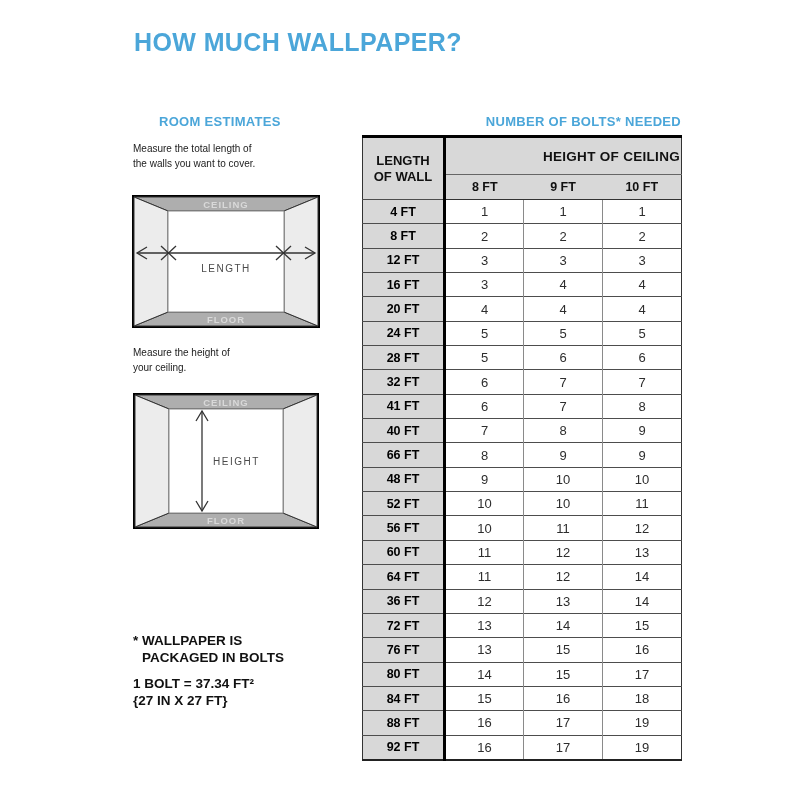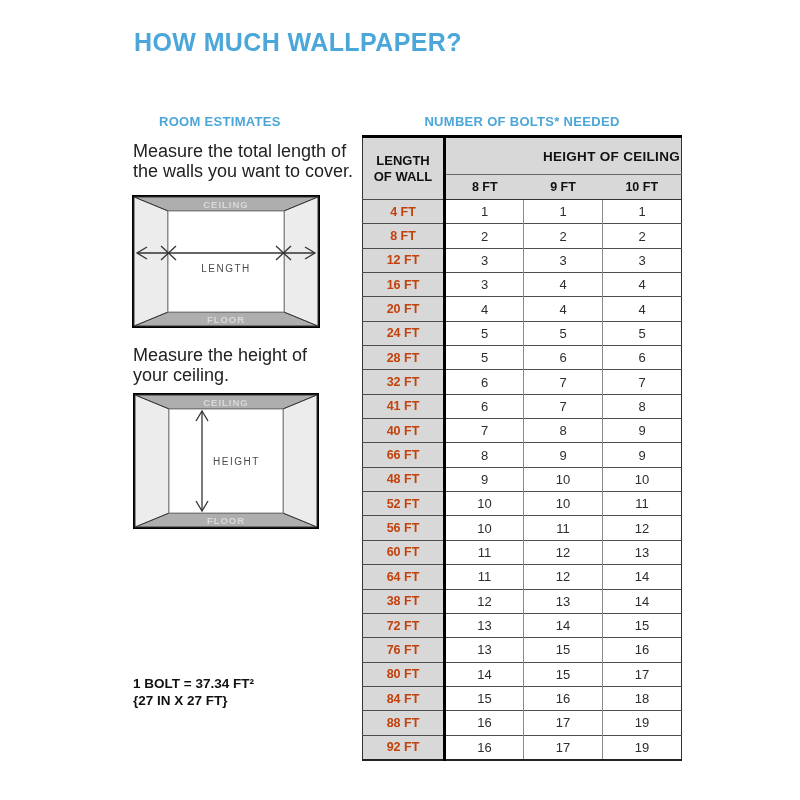--- a/index.html
+++ b/index.html
@@ -8,23 +8,23 @@
     font-family:"Liberation Sans", sans-serif; color:#1e1e1e; overflow:hidden;margin-left:7px;
   }
   .page-title {
     position:absolute; left:127px; top:28px;
     font-size:25px; font-weight:bold; letter-spacing:0.4px; color:#4ba6d9;
   }
   .sec-head {
     position:absolute; font-size:13px; font-weight:bold; letter-spacing:0.3px; color:#4ba6d9;
   }
   .sec-head.room { left:126px; top:114px;padding-left:26px; }
-  .sec-head.table-cap { left:356px; top:114px; width:318px; text-align:center; }
+  .sec-head.table-cap { left:356px; top:114px; width:318px; text-align:right; }
   .body-text {
-    position:absolute; left:126px; font-size:18px; line-height:20px;
+    position:absolute; left:126px; font-size:10px; line-height:15px;
     color:#222222; white-space:pre-line;
   }
   .p1 { top:141px; }
   .p2 { top:345px; }
   .p3 { top:545px; }
   .diagram { position:absolute; }
   .diag1 { left:125px; top:195px; }
   .diag2 { left:126px; top:393px; }
   .foot-block {
     position:absolute; left:126px; font-size:13.5px; font-weight:bold;
@@ -52,21 +52,21 @@
     background:#d8d8d8; font-size:13.5px; font-weight:bold; letter-spacing:0.3px;
     height:34px; text-align:right; vertical-align:middle;
     border-bottom:1px solid #666666; color:#111111;
   }
   tr.ftrow th {
     background:#d8d8d8; font-size:12.5px; font-weight:bold; height:22px;
     text-align:center; vertical-align:middle; border-bottom:1px solid #333333;
     color:#111111;
   }
   td.rowlabel {
-    background:#d8d8d8; font-size:12.5px; font-weight:bold; color:#c2410c;
+    background:#d8d8d8; font-size:12.5px; font-weight:bold; color:#000000;
     text-align:center; vertical-align:middle; height:23.35px; padding:0;
     border-right:3px solid #000000; border-top:1px solid #4d4d4d;
   }
   td.val {
     background:#ffffff; font-size:13px; color:#2d2d2d;
     text-align:center; vertical-align:middle; height:23.35px; padding:0;
     border-top:1px solid #4d4d4d; border-left:1px solid #8a8a8a;
   }
   td.val:first-of-type { border-left:none; }
   svg text { font-family:"Liberation Sans", sans-serif; }
@@ -118,20 +118,24 @@
     <text x="93" y="131" text-anchor="middle" font-size="9.5" font-weight="bold" letter-spacing="1" fill="#d9d9d9">FLOOR</text>
     <g stroke="#333333" stroke-width="1.3" fill="none">
       <line x1="69" y1="18" x2="69" y2="118"></line>
       <polyline points="63,28 69,18 75,28"></polyline>
       <polyline points="63,108 69,118 75,108"></polyline>
     </g>
     <text x="80" y="72" text-anchor="start" font-size="10" letter-spacing="1.5" fill="#4a4a4a">HEIGHT</text>
   </svg>
 
 
+  <div class="foot-block footnote">
+    <div class="l1">* WALLPAPER IS</div>
+    <div class="l2">PACKAGED IN BOLTS</div>
+  </div>
 
   <div class="foot-block boltinfo">
     <div>1 BOLT = 37.34 FT²</div>
     <div>{27 IN X 27 FT}</div>
   </div>
 
   <div class="sec-head table-cap">NUMBER OF BOLTS* NEEDED</div>
 
   <table class="bolts">
     <colgroup>
@@ -243,21 +247,21 @@
           <td class="val">12</td>
           <td class="val">13</td>
         </tr>
         <tr>
           <td class="rowlabel">64 FT</td>
           <td class="val">11</td>
           <td class="val">12</td>
           <td class="val">14</td>
         </tr>
         <tr>
-          <td class="rowlabel">38 FT</td>
+          <td class="rowlabel">36 FT</td>
           <td class="val">12</td>
           <td class="val">13</td>
           <td class="val">14</td>
         </tr>
         <tr>
           <td class="rowlabel">72 FT</td>
           <td class="val">13</td>
           <td class="val">14</td>
           <td class="val">15</td>
         </tr>

